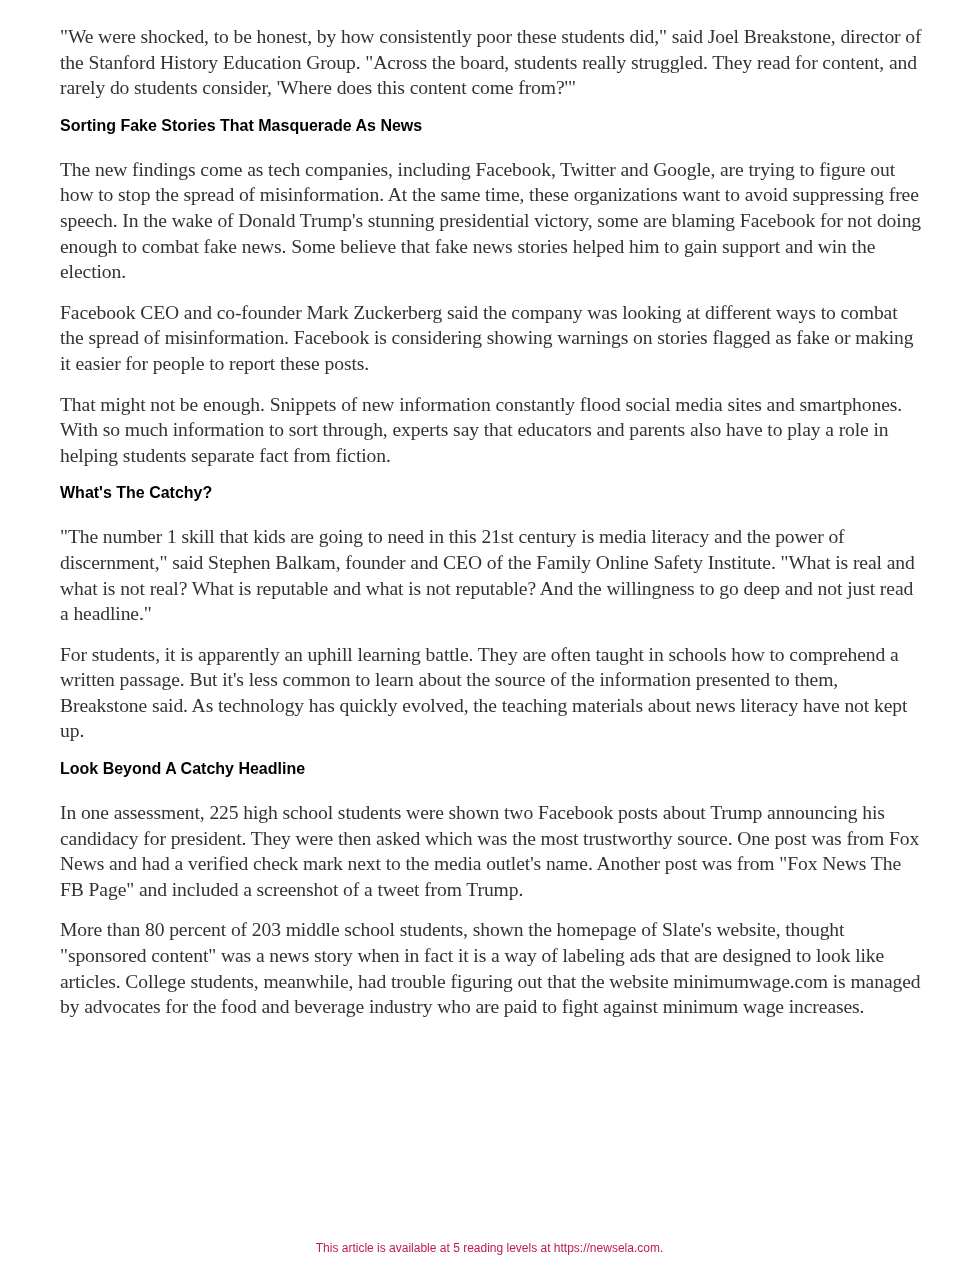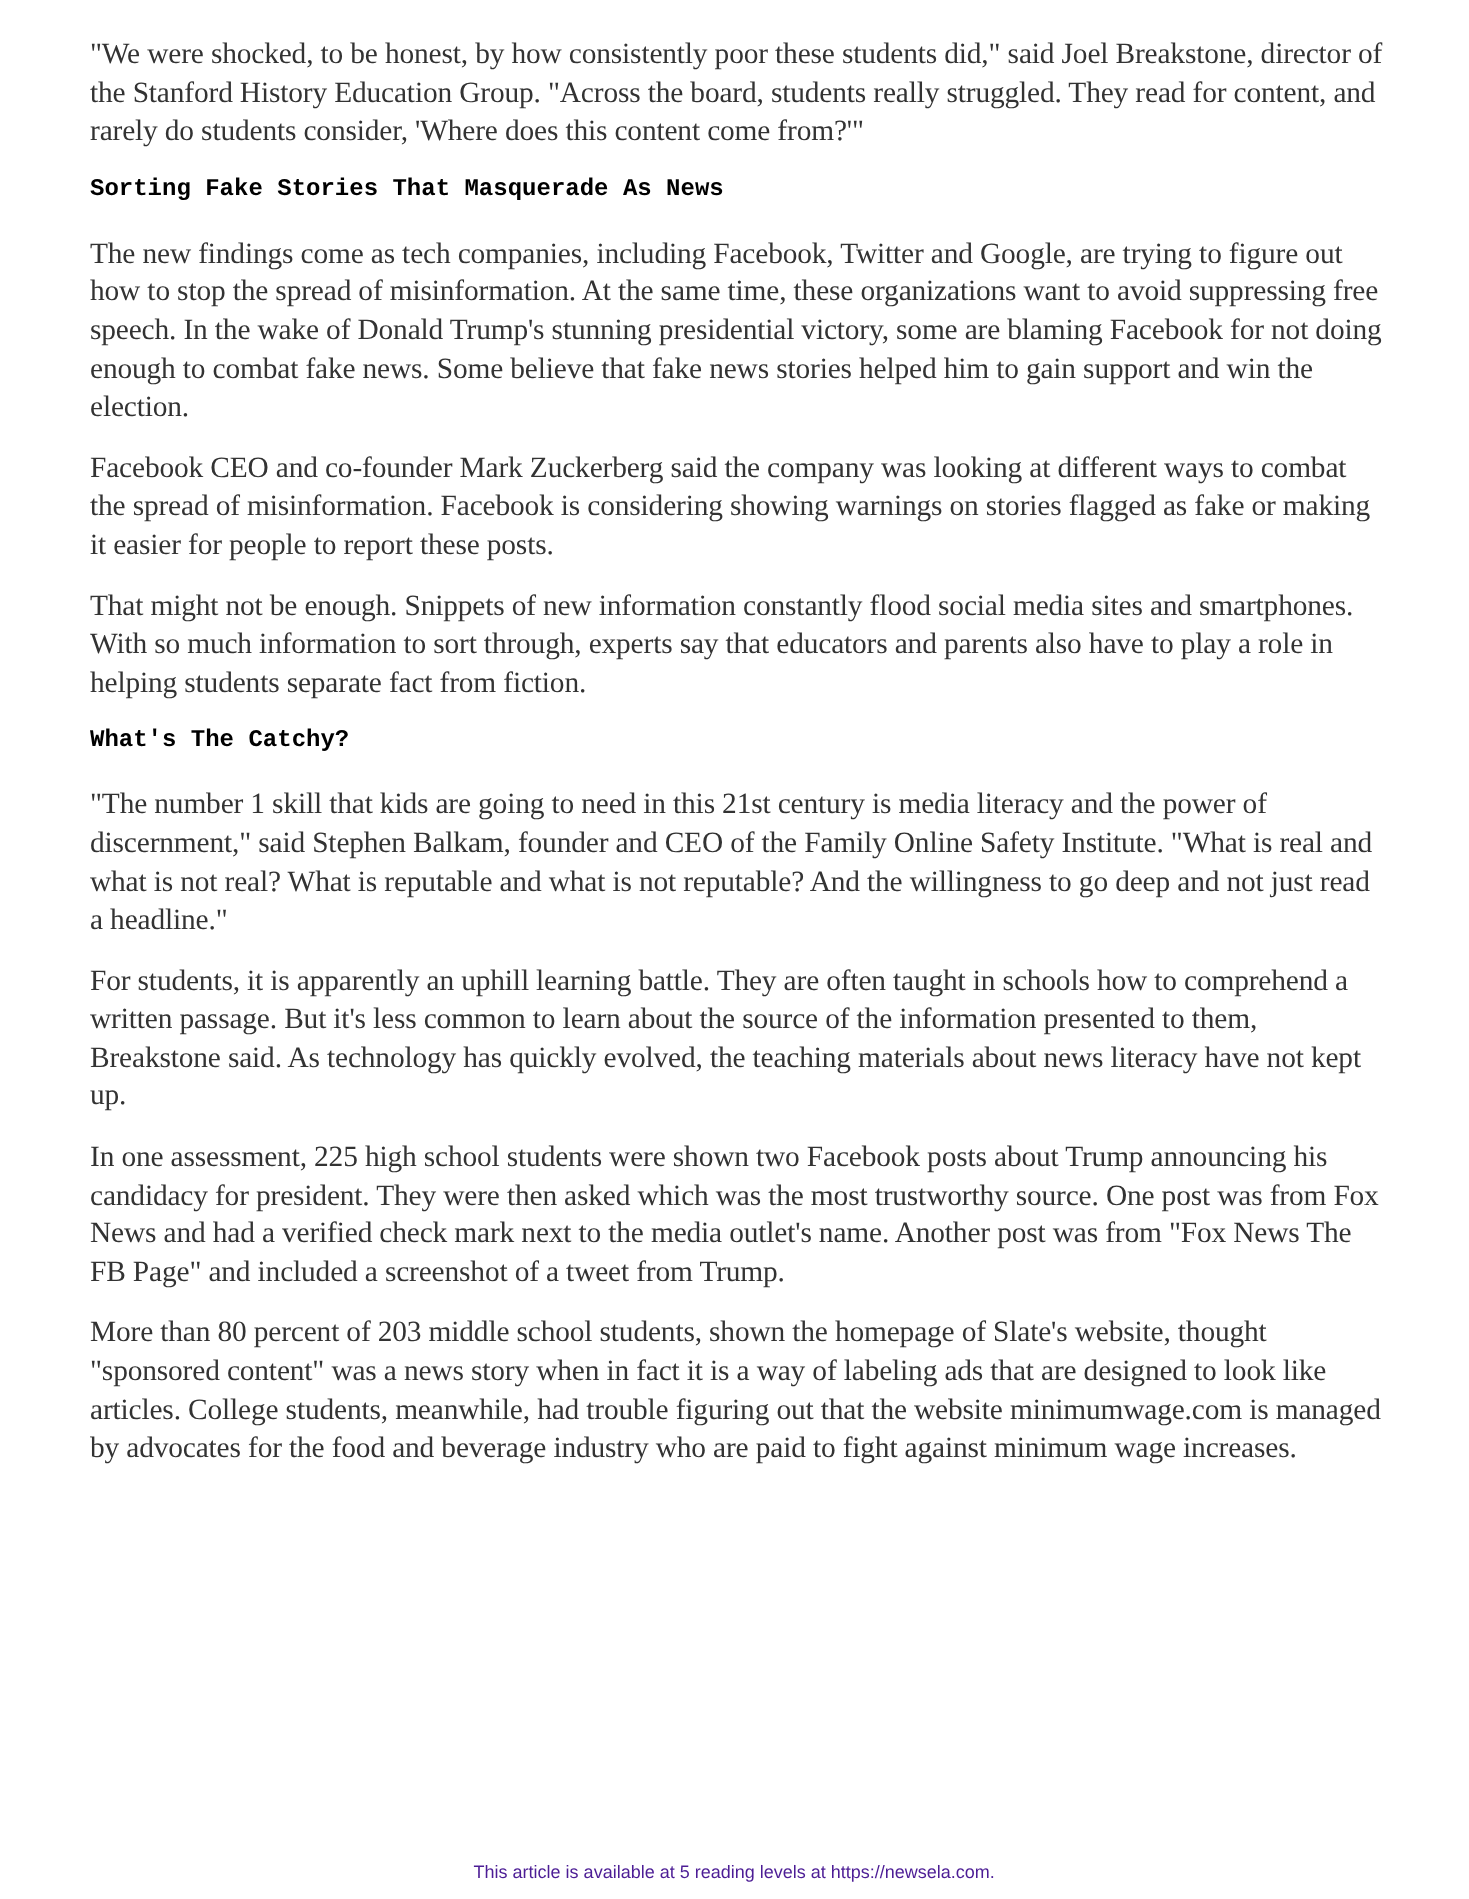--- a/index.html
+++ b/index.html
@@ -21,48 +21,49 @@
   }
   .para {
     font-family: "Liberation Serif", "DejaVu Serif", serif;
     font-size: 19.6px;
     line-height: 25.6px;
     color: #333333;
     margin: 0 0 15px 0;
     letter-spacing: -0.1px;
   }
   .heading {
-    font-family: Liberation Mono, monospace;
+    font-family: Liberation Sans, sans-serif;
     font-weight: bold;
     font-size: 16px;
     line-height: 20px;
     color: #000000;
     margin: 3px 0 21px 0;
   }
   .footer {
     position: absolute;
     left: 0;
     width: 979px;
     top: 1240px;
     text-align: center;
     font-family: "Liberation Sans", "DejaVu Sans", sans-serif;
     font-size: 12px;
     line-height: 16px;
-    color: #4c1d95;
+    color: #be185d;
   }
 </style>
 </head>
 <body>
 
 <div class="page">
   <p class="para">"We were shocked, to be honest, by how consistently poor these students did," said Joel Breakstone, director of the Stanford History Education Group. "Across the board, students really struggled. They read for content, and rarely do students consider, 'Where does this content come from?'"</p>
   <h3 class="heading">Sorting Fake Stories That Masquerade As News</h3>
   <p class="para">The new findings come as tech companies, including Facebook, Twitter and Google, are trying to figure out how to stop the spread of misinformation. At the same time, these organizations want to avoid suppressing free speech. In the wake of Donald Trump's stunning presidential victory, some are blaming Facebook for not doing enough to combat fake news. Some believe that fake news stories helped him to gain support and win the election.</p>
   <p class="para">Facebook CEO and co-founder Mark Zuckerberg said the company was looking at different ways to combat the spread of misinformation. Facebook is considering showing warnings on stories flagged as fake or making it easier for people to report these posts.</p>
   <p class="para">That might not be enough. Snippets of new information constantly flood social media sites and smartphones. With so much information to sort through, experts say that educators and parents also have to play a role in helping students separate fact from fiction.</p>
   <h3 class="heading">What's The Catchy?</h3>
   <p class="para">"The number 1 skill that kids are going to need in this 21st century is media literacy and the power of discernment," said Stephen Balkam, founder and CEO of the Family Online Safety Institute. "What is real and what is not real? What is reputable and what is not reputable? And the willingness to go deep and not just read a headline."</p>
   <p class="para">For students, it is apparently an uphill learning battle. They are often taught in schools how to comprehend a written passage. But it's less common to learn about the source of the information presented to them, Breakstone said. As technology has quickly evolved, the teaching materials about news literacy have not kept up.</p>
+  <h3 class="heading">Look Beyond A Catchy Headline</h3>
   <p class="para">In one assessment, 225 high school students were shown two Facebook posts about Trump announcing his candidacy for president. They were then asked which was the most trustworthy source. One post was from Fox News and had a verified check mark next to the media outlet's name. Another post was from "Fox News The FB Page" and included a screenshot of a tweet from Trump.</p>
   <p class="para">More than 80 percent of 203 middle school students, shown the homepage of Slate's website, thought "sponsored content" was a news story when in fact it is a way of labeling ads that are designed to look like articles. College students, meanwhile, had trouble figuring out that the website minimumwage.com is managed by advocates for the food and beverage industry who are paid to fight against minimum wage increases.</p>
 </div>
 
 <div class="footer">This article is available at 5 reading levels at https://newsela.com.</div>
 
 </body></html>

